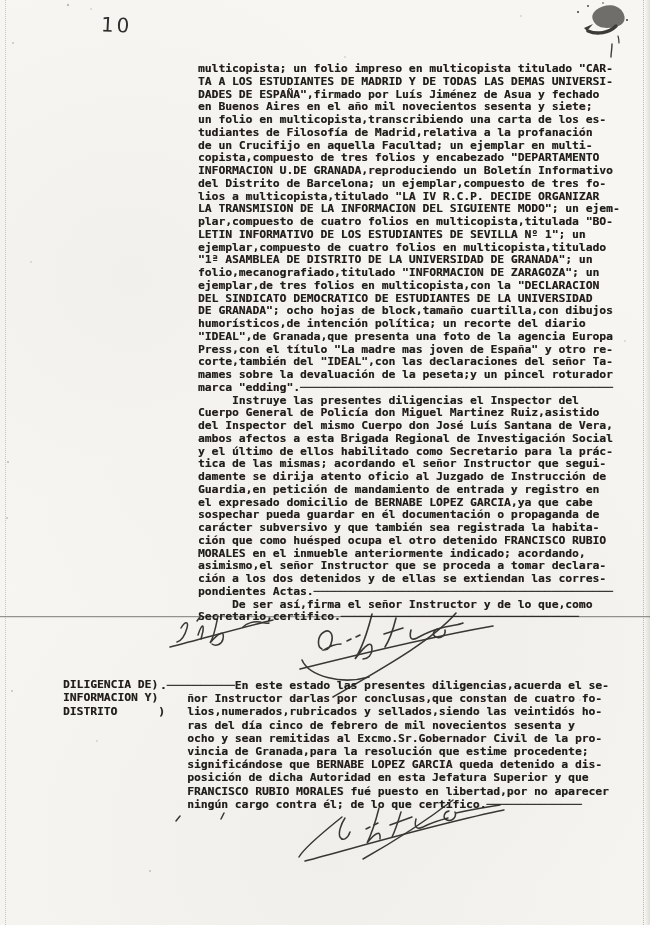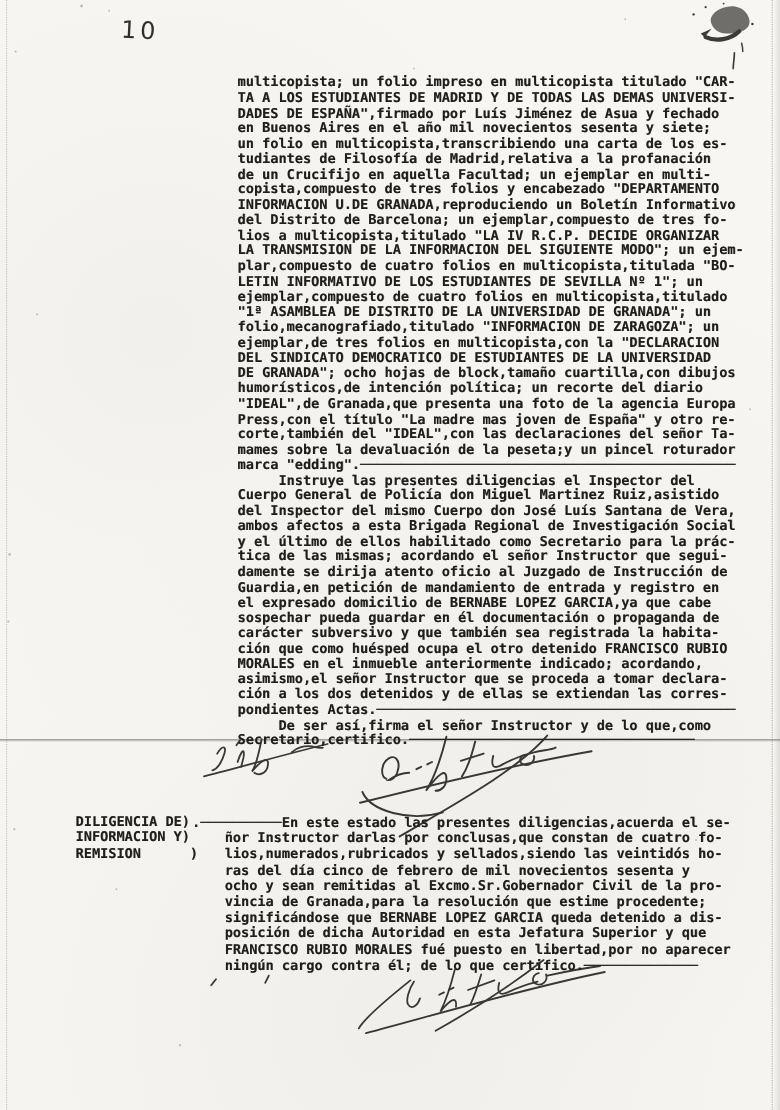--- a/index.html
+++ b/index.html
@@ -52,21 +52,21 @@
 
   <div class="pageno">10</div>
 
   <div class="fold-line"></div>
   <div class="edge-left"></div>
   <div class="edge-right"></div>
   <div class="edge-band"></div>
 
   <div id="body-block" class="typed"><div class="tline">multicopista; un folio impreso en multicopista titulado "CAR-</div><div class="tline">TA A LOS ESTUDIANTES DE MADRID Y DE TODAS LAS DEMAS UNIVERSI-</div><div class="tline">DADES DE ESPAÑA",firmado por Luís Jiménez de Asua y fechado</div><div class="tline">en Buenos Aires en el año mil novecientos sesenta y siete;</div><div class="tline">un folio en multicopista,transcribiendo una carta de los es-</div><div class="tline">tudiantes de Filosofía de Madrid,relativa a la profanación</div><div class="tline">de un Crucifijo en aquella Facultad; un ejemplar en multi-</div><div class="tline">copista,compuesto de tres folios y encabezado "DEPARTAMENTO</div><div class="tline">INFORMACION U.DE GRANADA,reproduciendo un Boletín Informativo</div><div class="tline">del Distrito de Barcelona; un ejemplar,compuesto de tres fo-</div><div class="tline">lios a multicopista,titulado "LA IV R.C.P. DECIDE ORGANIZAR</div><div class="tline">LA TRANSMISION DE LA INFORMACION DEL SIGUIENTE MODO"; un ejem-</div><div class="tline">plar,compuesto de cuatro folios en multicopista,titulada "BO-</div><div class="tline">LETIN INFORMATIVO DE LOS ESTUDIANTES DE SEVILLA Nº 1"; un</div><div class="tline">ejemplar,compuesto de cuatro folios en multicopista,titulado</div><div class="tline">"1ª ASAMBLEA DE DISTRITO DE LA UNIVERSIDAD DE GRANADA"; un</div><div class="tline">folio,mecanografiado,titulado "INFORMACION DE ZARAGOZA"; un</div><div class="tline">ejemplar,de tres folios en multicopista,con la "DECLARACION</div><div class="tline">DEL SINDICATO DEMOCRATICO DE ESTUDIANTES DE LA UNIVERSIDAD</div><div class="tline">DE GRANADA"; ocho hojas de block,tamaño cuartilla,con dibujos</div><div class="tline">humorísticos,de intención política; un recorte del diario</div><div class="tline">"IDEAL",de Granada,que presenta una foto de la agencia Europa</div><div class="tline">Press,con el título "La madre mas joven de España" y otro re-</div><div class="tline">corte,también del "IDEAL",con las declaraciones del señor Ta-</div><div class="tline">mames sobre la devaluación de la peseta;y un pincel roturador</div><div class="tline">marca "edding".──────────────────────────────────────────────</div><div class="tline">     Instruye las presentes diligencias el Inspector del</div><div class="tline">Cuerpo General de Policía don Miguel Martinez Ruiz,asistido</div><div class="tline">del Inspector del mismo Cuerpo don José Luís Santana de Vera,</div><div class="tline">ambos afectos a esta Brigada Regional de Investigación Social</div><div class="tline">y el último de ellos habilitado como Secretario para la prác-</div><div class="tline">tica de las mismas; acordando el señor Instructor que segui-</div><div class="tline">damente se dirija atento oficio al Juzgado de Instrucción de</div><div class="tline">Guardia,en petición de mandamiento de entrada y registro en</div><div class="tline">el expresado domicilio de BERNABE LOPEZ GARCIA,ya que cabe</div><div class="tline">sospechar pueda guardar en él documentación o propaganda de</div><div class="tline">carácter subversivo y que también sea registrada la habita-</div><div class="tline">ción que como huésped ocupa el otro detenido FRANCISCO RUBIO</div><div class="tline">MORALES en el inmueble anteriormente indicado; acordando,</div><div class="tline">asimismo,el señor Instructor que se proceda a tomar declara-</div><div class="tline">ción a los dos detenidos y de ellas se extiendan las corres-</div><div class="tline">pondientes Actas.────────────────────────────────────────────</div><div class="tline">     De ser así,firma el señor Instructor y de lo que,como</div><div class="tline">Secretario,certifico.───────────────────────────────────</div></div>
 
-  <div id="label-block" class="typed"><div class="tline">DILIGENCIA DE)</div><div class="tline">INFORMACION Y)</div><div class="tline">REMISION      )</div></div>
+  <div id="label-block" class="typed"><div class="tline">DILIGENCIA DE)</div><div class="tline">INFORMACION Y)</div><div class="tline">DISTRITO      )</div></div>
 
   <div id="closing-block" class="typed"><div class="tline">.──────────En este estado las presentes diligencias,acuerda el se-</div><div class="tline">    ñor Instructor darlas por conclusas,que constan de cuatro fo-</div><div class="tline">    lios,numerados,rubricados y sellados,siendo las veintidós ho-</div><div class="tline">    ras del día cinco de febrero de mil novecientos sesenta y</div><div class="tline">    ocho y sean remitidas al Excmo.Sr.Gobernador Civil de la pro-</div><div class="tline">    vincia de Granada,para la resolución que estime procedente;</div><div class="tline">    significándose que BERNABE LOPEZ GARCIA queda detenido a dis-</div><div class="tline">    posición de dicha Autoridad en esta Jefatura Superior y que</div><div class="tline">    FRANCISCO RUBIO MORALES fué puesto en libertad,por no aparecer</div><div class="tline">    ningún cargo contra él; de lo que certifico.──────────────</div></div>
 
   <svg class="overlay" width="650" height="925" viewBox="0 0 650 925">
 
     <g stroke="#1c1b19" fill="none" stroke-linecap="round" opacity="0.85">
       <path d="M596,10 c8,-6 20,-7 26,1 c5,7 3,14 -7,16 c-10,2 -17,1 -21,-5 c-3,-5 -2,-8 2,-12 z" fill="#23211e" stroke="none" opacity="0.75"></path>
       <path d="M588,31 c9,4 21,2 28,-5" stroke-width="3.5"></path>
       <path d="M584,28 l9,-4 -6,7 z" fill="#1c1b19" stroke="none"></path>
       <path d="M612,44 c0,5 -1,9 -1,13" stroke-width="1.4"></path>

